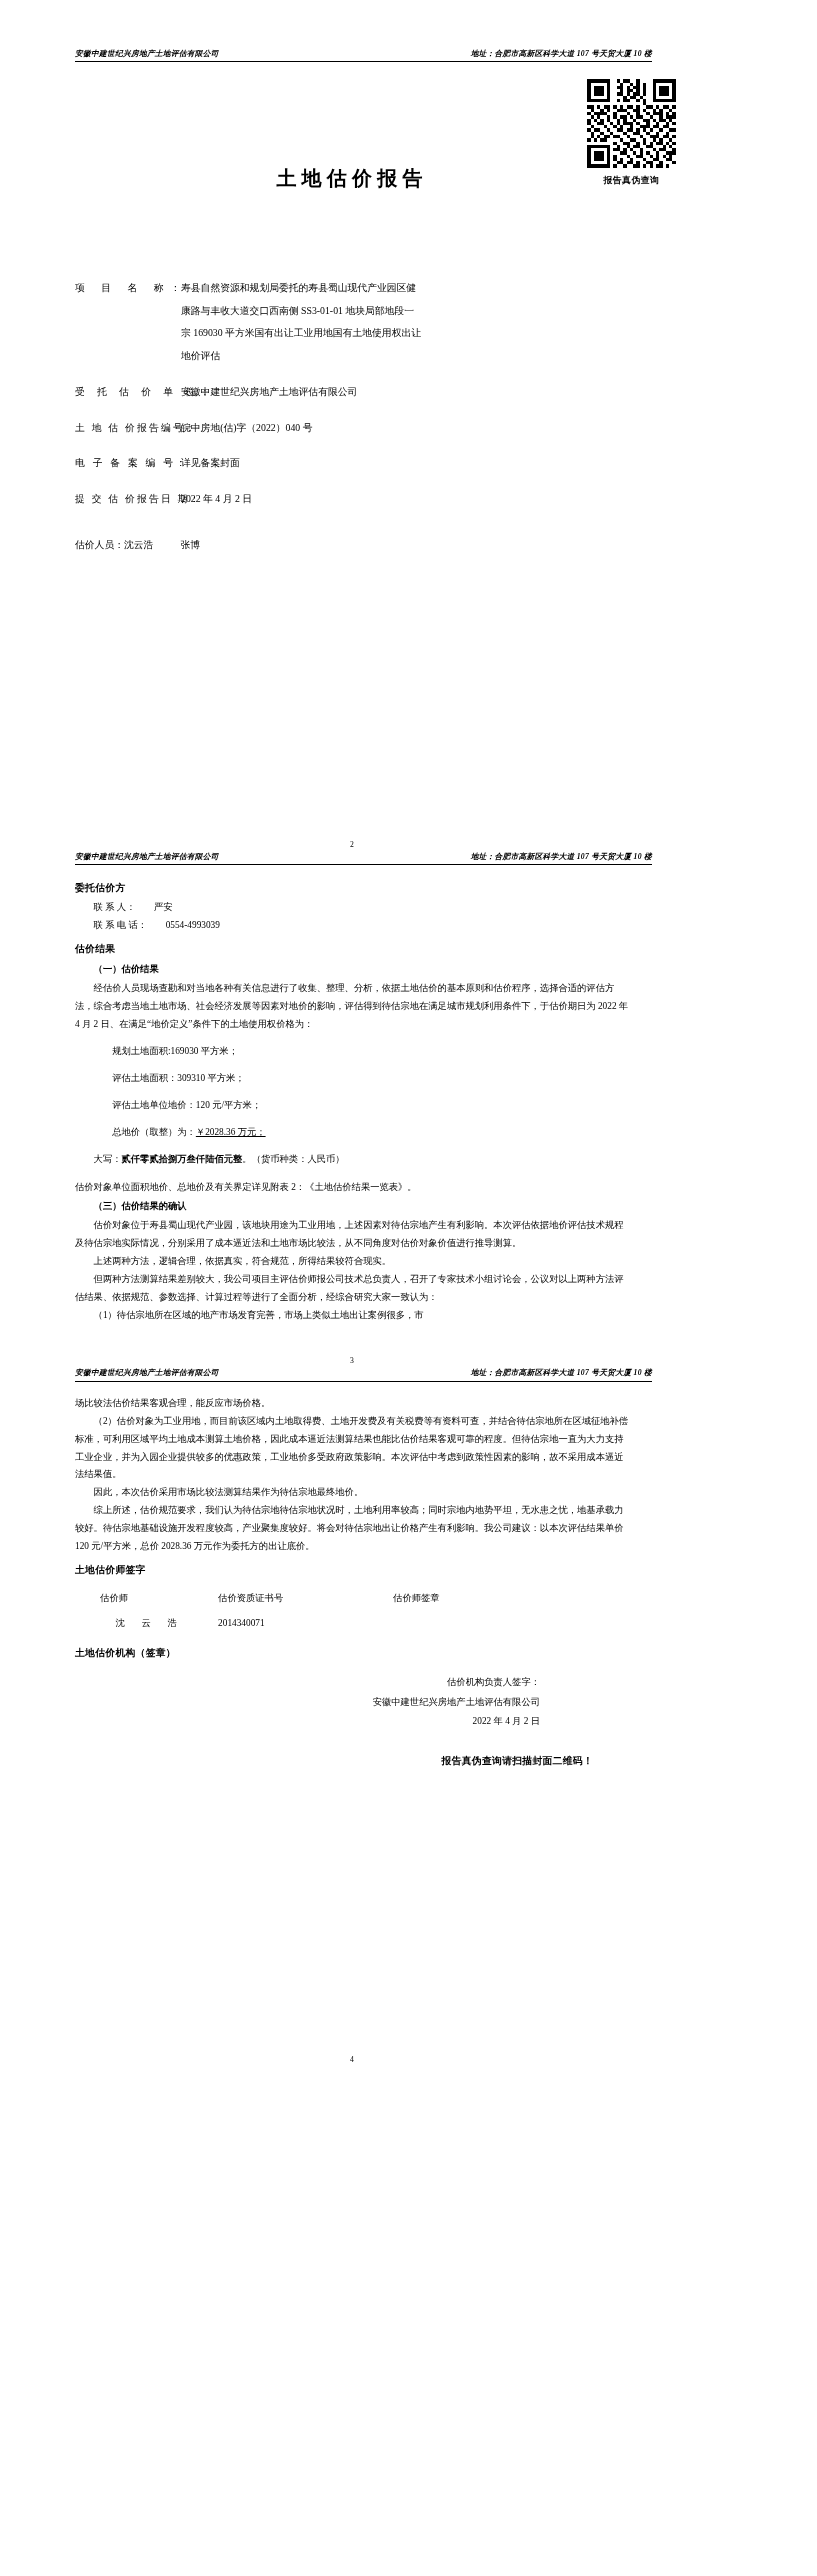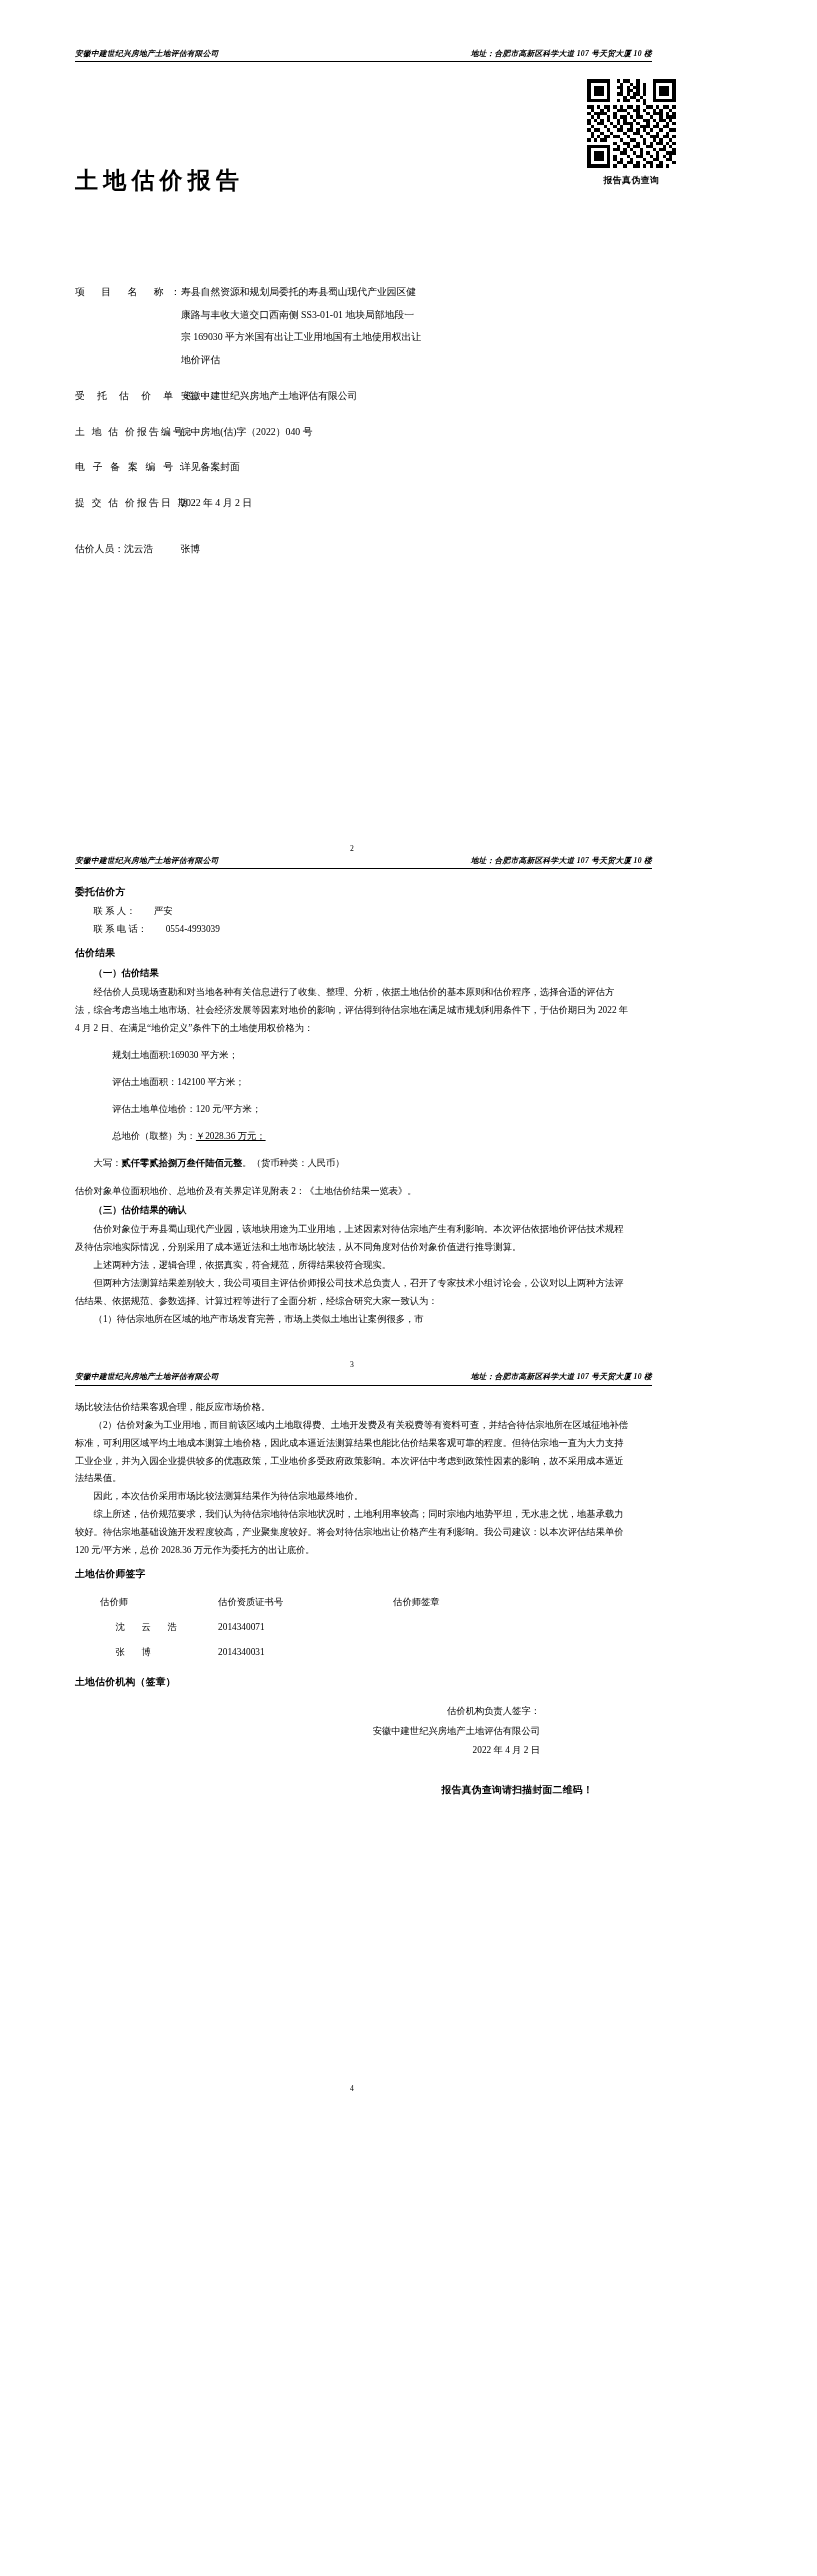--- a/index.html
+++ b/index.html
@@ -49,22 +49,22 @@
   .qr-cap {
     font-family:"Liberation Serif","DejaVu Serif",serif;
     font-size:8.8px;
     font-weight:bold;
     margin-top:4.1px;
     letter-spacing:0.5px;
   }
 
   
   .cover-title {
-    text-align:left;
-    font-size:23px;
+    text-align:center;
+    font-size:20px;
     font-weight:bold;
     letter-spacing:5.2px;
     margin-top:103px;
     font-family:"Liberation Serif","DejaVu Serif",serif;
   }
   .cover-fields {
     margin-top:85px;
     font-size:9.8px;
     line-height:2.3;
   }
@@ -407,21 +407,21 @@
     <p class="kv">
       <span class="k">联   系   电   话：</span>
         <span>0554-4993039</span>
     </p>
 
     <h2 class="sec">估价结果</h2>
     <h3 class="sub">（一）估价结果</h3>
     <p class="para">经估价人员现场查勘和对当地各种有关信息进行了收集、整理、分析，依据土地估价的基本原则和估价程序，选择合适的评估方法，综合考虑当地土地市场、社会经济发展等因素对地价的影响，评估得到待估宗地在满足城市规划利用条件下，于估价期日为 2022 年 4 月 2 日、在满足“地价定义”条件下的土地使用权价格为：</p>
 
     <p class="indent2">规划土地面积:169030 平方米；</p>
-    <p class="indent2">评估土地面积：142100 平方米；</p>
+    <p class="indent2">评估土地面积：309310 平方米；</p>
     <p class="indent2">评估土地单位地价：120 元/平方米；</p>
     <p class="indent2">
       <span>总地价（取整）为：</span><u class="uline">￥2028.36 万元；</u>
     </p>
     <p class="indent1">
       <span>大写：</span><b class="bold">贰仟零贰拾捌万叁仟陆佰元整</b><span>。（货币种类：人民币）</span>
     </p>
     <p class="para" style="text-indent:0">估价对象单位面积地价、总地价及有关界定详见附表 2：《土地估价结果一览表》。</p>
 
     <h3 class="sub">（三）估价结果的确认</h3>
@@ -457,25 +457,20 @@
           <th style="width:175px">估价资质证书号</th>
           <th>估价师签章</th>
         </tr>
       </thead>
       <tbody>
         <tr>
           <td class="nm">沈 云 浩</td>
           <td>2014340071</td>
           <td></td>
         </tr>
-        <tr>
-          <td class="nm">张    博</td>
-          <td>2014340031</td>
-          <td></td>
-        </tr>
       </tbody>
     </table>
 
     <h2 class="sec" style="margin-top:7.2px">土地估价机构（签章）</h2>
 
     <div class="right-block">
       <span class="ln">估价机构负责人签字：</span>
       <span class="ln">安徽中建世纪兴房地产土地评估有限公司</span>
       <span class="ln">2022 年 4 月 2 日</span>
     </div>

